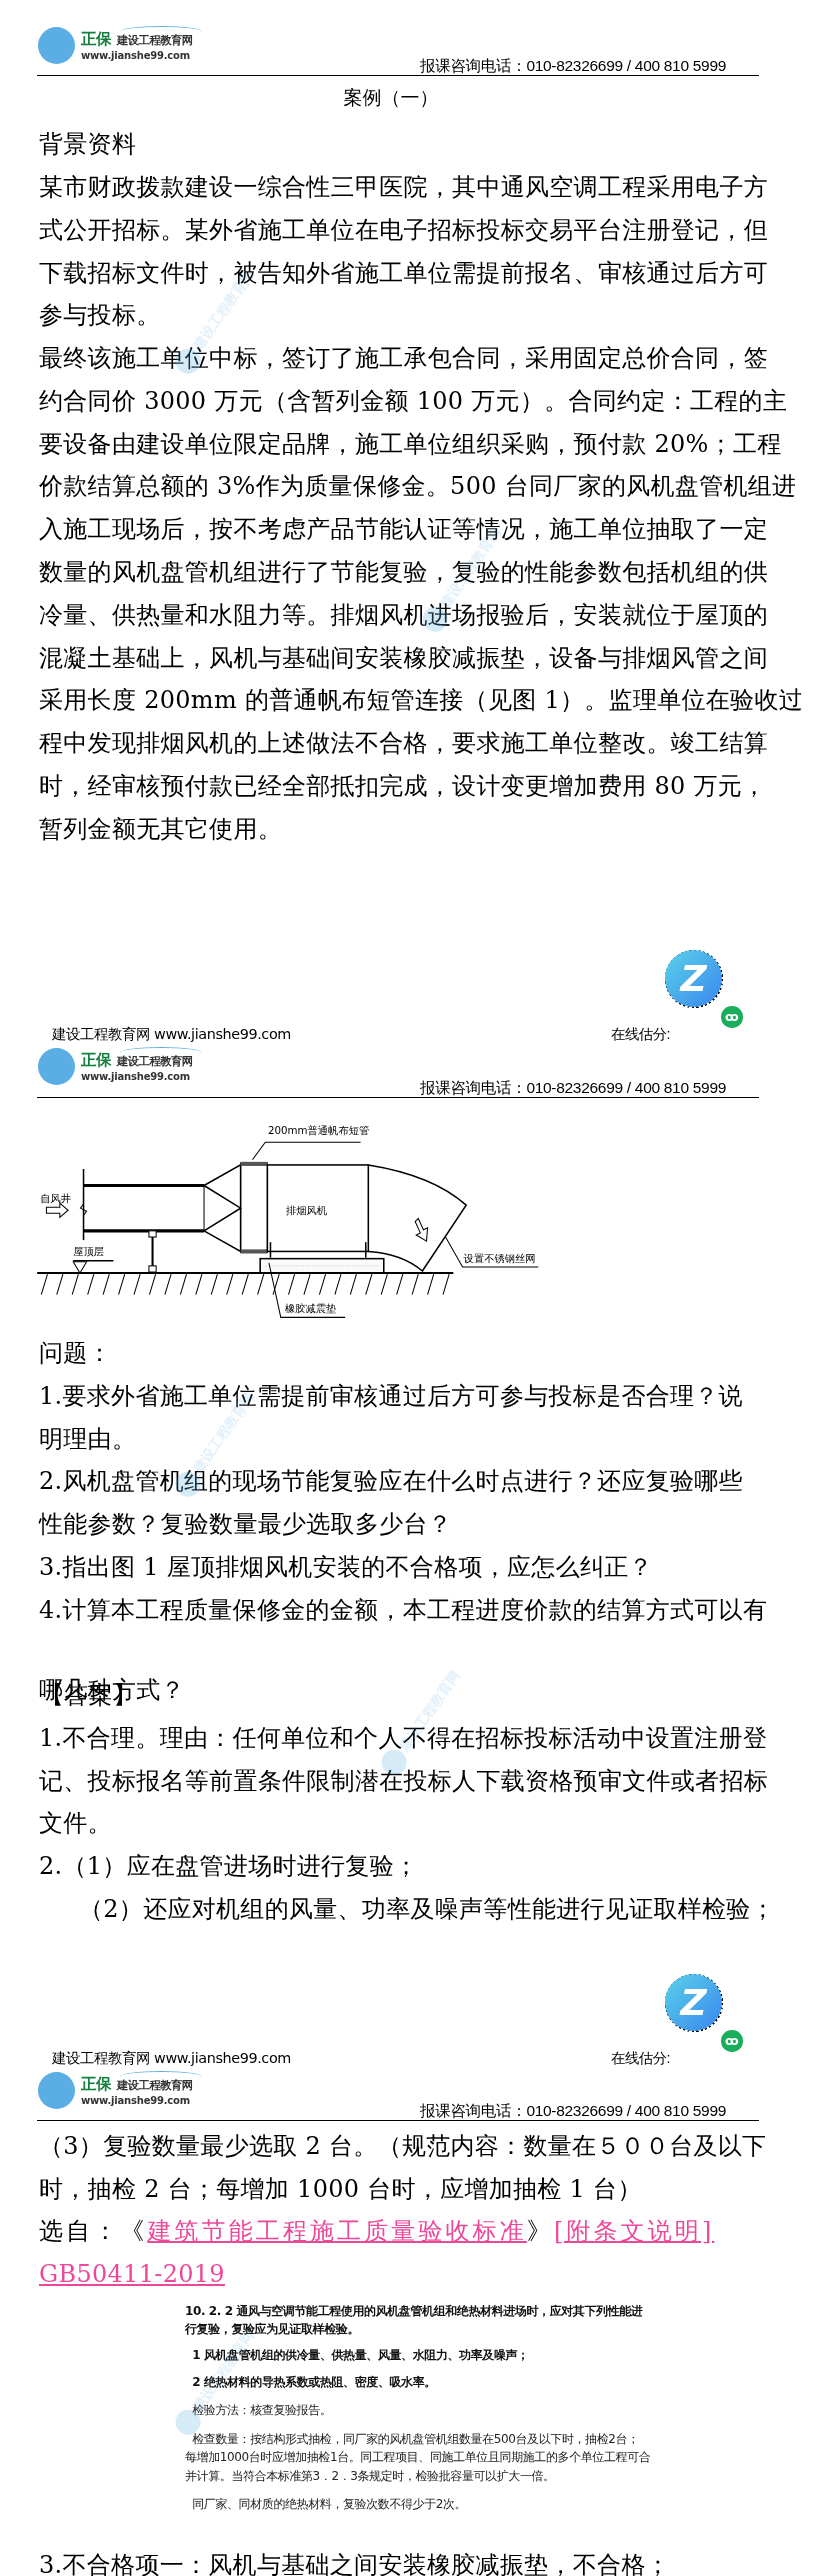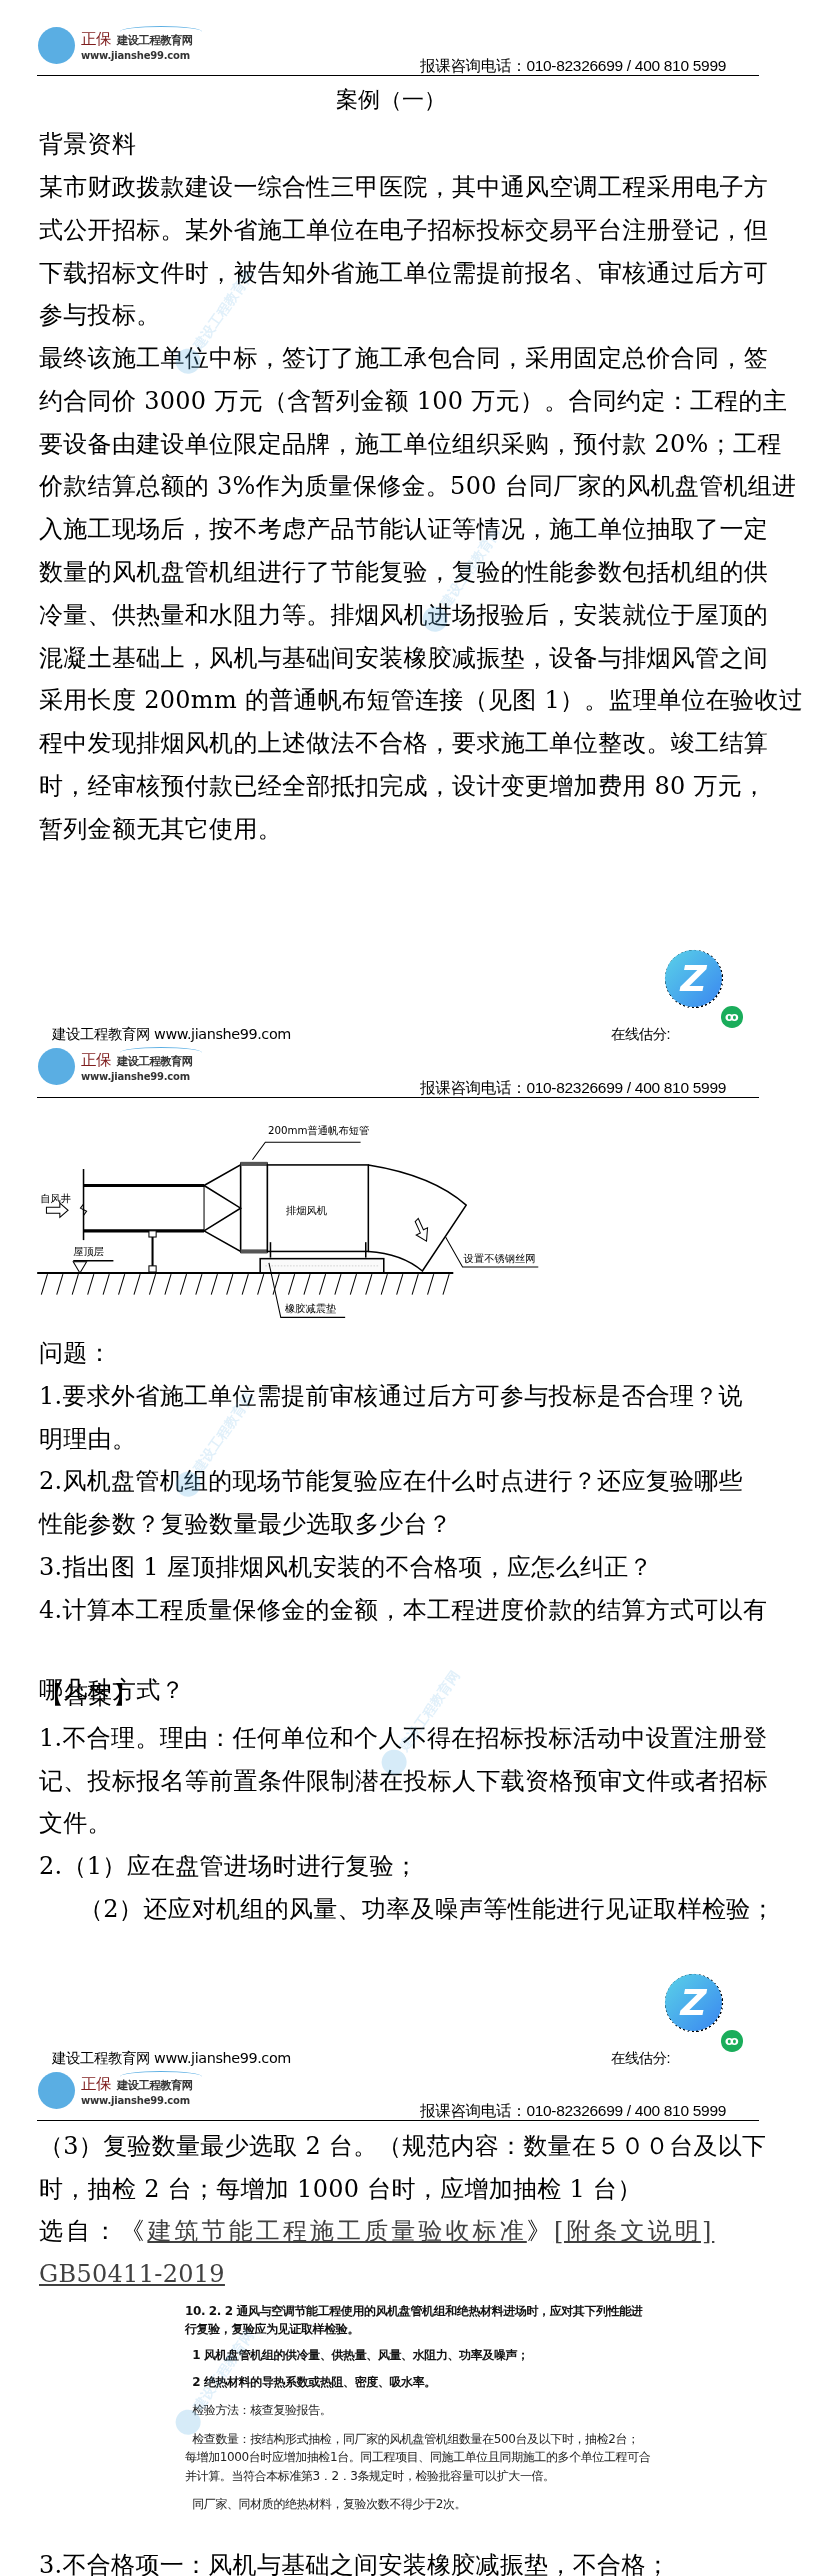--- a/index.html
+++ b/index.html
@@ -8,21 +8,21 @@
   .abs { position: absolute; }
   .line { position: absolute; left: 39px; font-size: 24px; line-height: 26px; white-space: nowrap;
           letter-spacing: 0.3px; }
   .hdr-rule { position: absolute; left: 37px; width: 722px; height: 1px; background: #000; }
   .phone { position: absolute; left: 420px; font-family: Liberation Sans, sans-serif;
            font-size: 15.5px; line-height: 17.5px; white-space: nowrap; letter-spacing: -0.3px; text-align: center; }
   .logo { position: absolute; left: 38px; width: 167px; height: 38px; }
   .logo .circ { position: absolute; left: 0; top: 1px; width: 37px; height: 37px; border-radius: 50%;
                 background: #5aaee3; }
   .logo .zp { position: absolute; left: 43px; top: 3.1px; font-family: "DejaVu Sans", sans-serif;
-              font-weight: normal; font-size: 15.5px; color: #7f1d1d; letter-spacing: -0.5px; }
+              font-weight: bold; font-size: 15.5px; color: #15803d; letter-spacing: -0.5px; }
   .logo .jz { position: absolute; left: 79px; top: 7.2px; font-family: "DejaVu Sans", sans-serif;
               font-weight: bold; font-size: 11.3px; color: #333; letter-spacing: -0.5px; }
   .logo .url { position: absolute; left: 43px; top: 24px; font-family: "DejaVu Sans", sans-serif;
                font-weight: bold; font-size: 10px; color: #333; letter-spacing: -0.2px; }
   .logo .arc { position: absolute; left: 82px; top: 0px; width: 82px; height: 10.3px;
                border-top: 1px solid #5aaee3; border-radius: 50% 50% 0 0; }
   .footer-text { position: absolute; left: 52px; font-family: "DejaVu Sans", "Liberation Sans", sans-serif;
                  font-size: 14.4px; white-space: nowrap; letter-spacing: -0.4px; }
   .footer-score { position: absolute; left: 563px; font-family: Liberation Sans, sans-serif;
                   font-size: 14.4px; white-space: nowrap; letter-spacing: -0.5px; margin-left: 48px; }
@@ -30,22 +30,22 @@
   .qr .dots { position: absolute; inset: 0; border-radius: 50%;
               background: radial-gradient(circle, transparent 35%, #fff 36%),
                           repeating-conic-gradient(#000 0 4deg, #fff 4deg 9deg); }
   .qr .center { position: absolute; left: 29px; top: 29px; width: 57px; height: 57px; border-radius: 50%;
                 background: linear-gradient(135deg, #5ad2e8, #3a86f0); }
   .qr .center .z { position: absolute; inset: 0; color: #fff; font-family: "DejaVu Sans", sans-serif;
                    font-size: 36px; font-weight: bold; text-align: center; line-height: 57px; font-style: italic; }
   .qr .badge { position: absolute; left: 85px; top: 85px; width: 21.6px; height: 21.6px; border-radius: 50%;
                background: #1aad5b; color: #fff; font-size: 12.4px; line-height: 21.6px; text-align: center;
                font-family: "DejaVu Sans", sans-serif; font-weight: bold; }
-  .title { position: absolute; left: 0; width: 782px; text-align: center; font-size: 22px; }
-  .link { color: #404040; text-decoration: underline; }
+  .title { position: absolute; left: 0; width: 782px; text-align: center; font-size: 19px; }
+  .link { color: #ec4899; text-decoration: underline; }
   .excerpt { position: absolute; left: 185px; top: 2303px; width: 428px; height: 216px;
              font-family: "DejaVu Sans", "Liberation Sans", sans-serif; color: #222; }
   .excerpt .ex { position: absolute; white-space: nowrap; font-size: 12px; letter-spacing: -0.4px; }
   .excerpt .b { font-weight: bold; color: #111; }
   .wm { position: absolute; font-family: "DejaVu Sans", sans-serif; font-weight: bold; font-size: 13.4px;
         color: rgba(90,174,227,0.18); transform: rotate(-55deg); white-space: nowrap; pointer-events: none; }
   .wm .c { display: inline-block; width: 25px; height: 25px; border-radius: 50%; background: rgba(90,174,227,0.25);
            vertical-align: middle; margin-right: 3.1px; }
   svg text { font-family: "DejaVu Sans", "Liberation Sans", sans-serif; }
 </style>

